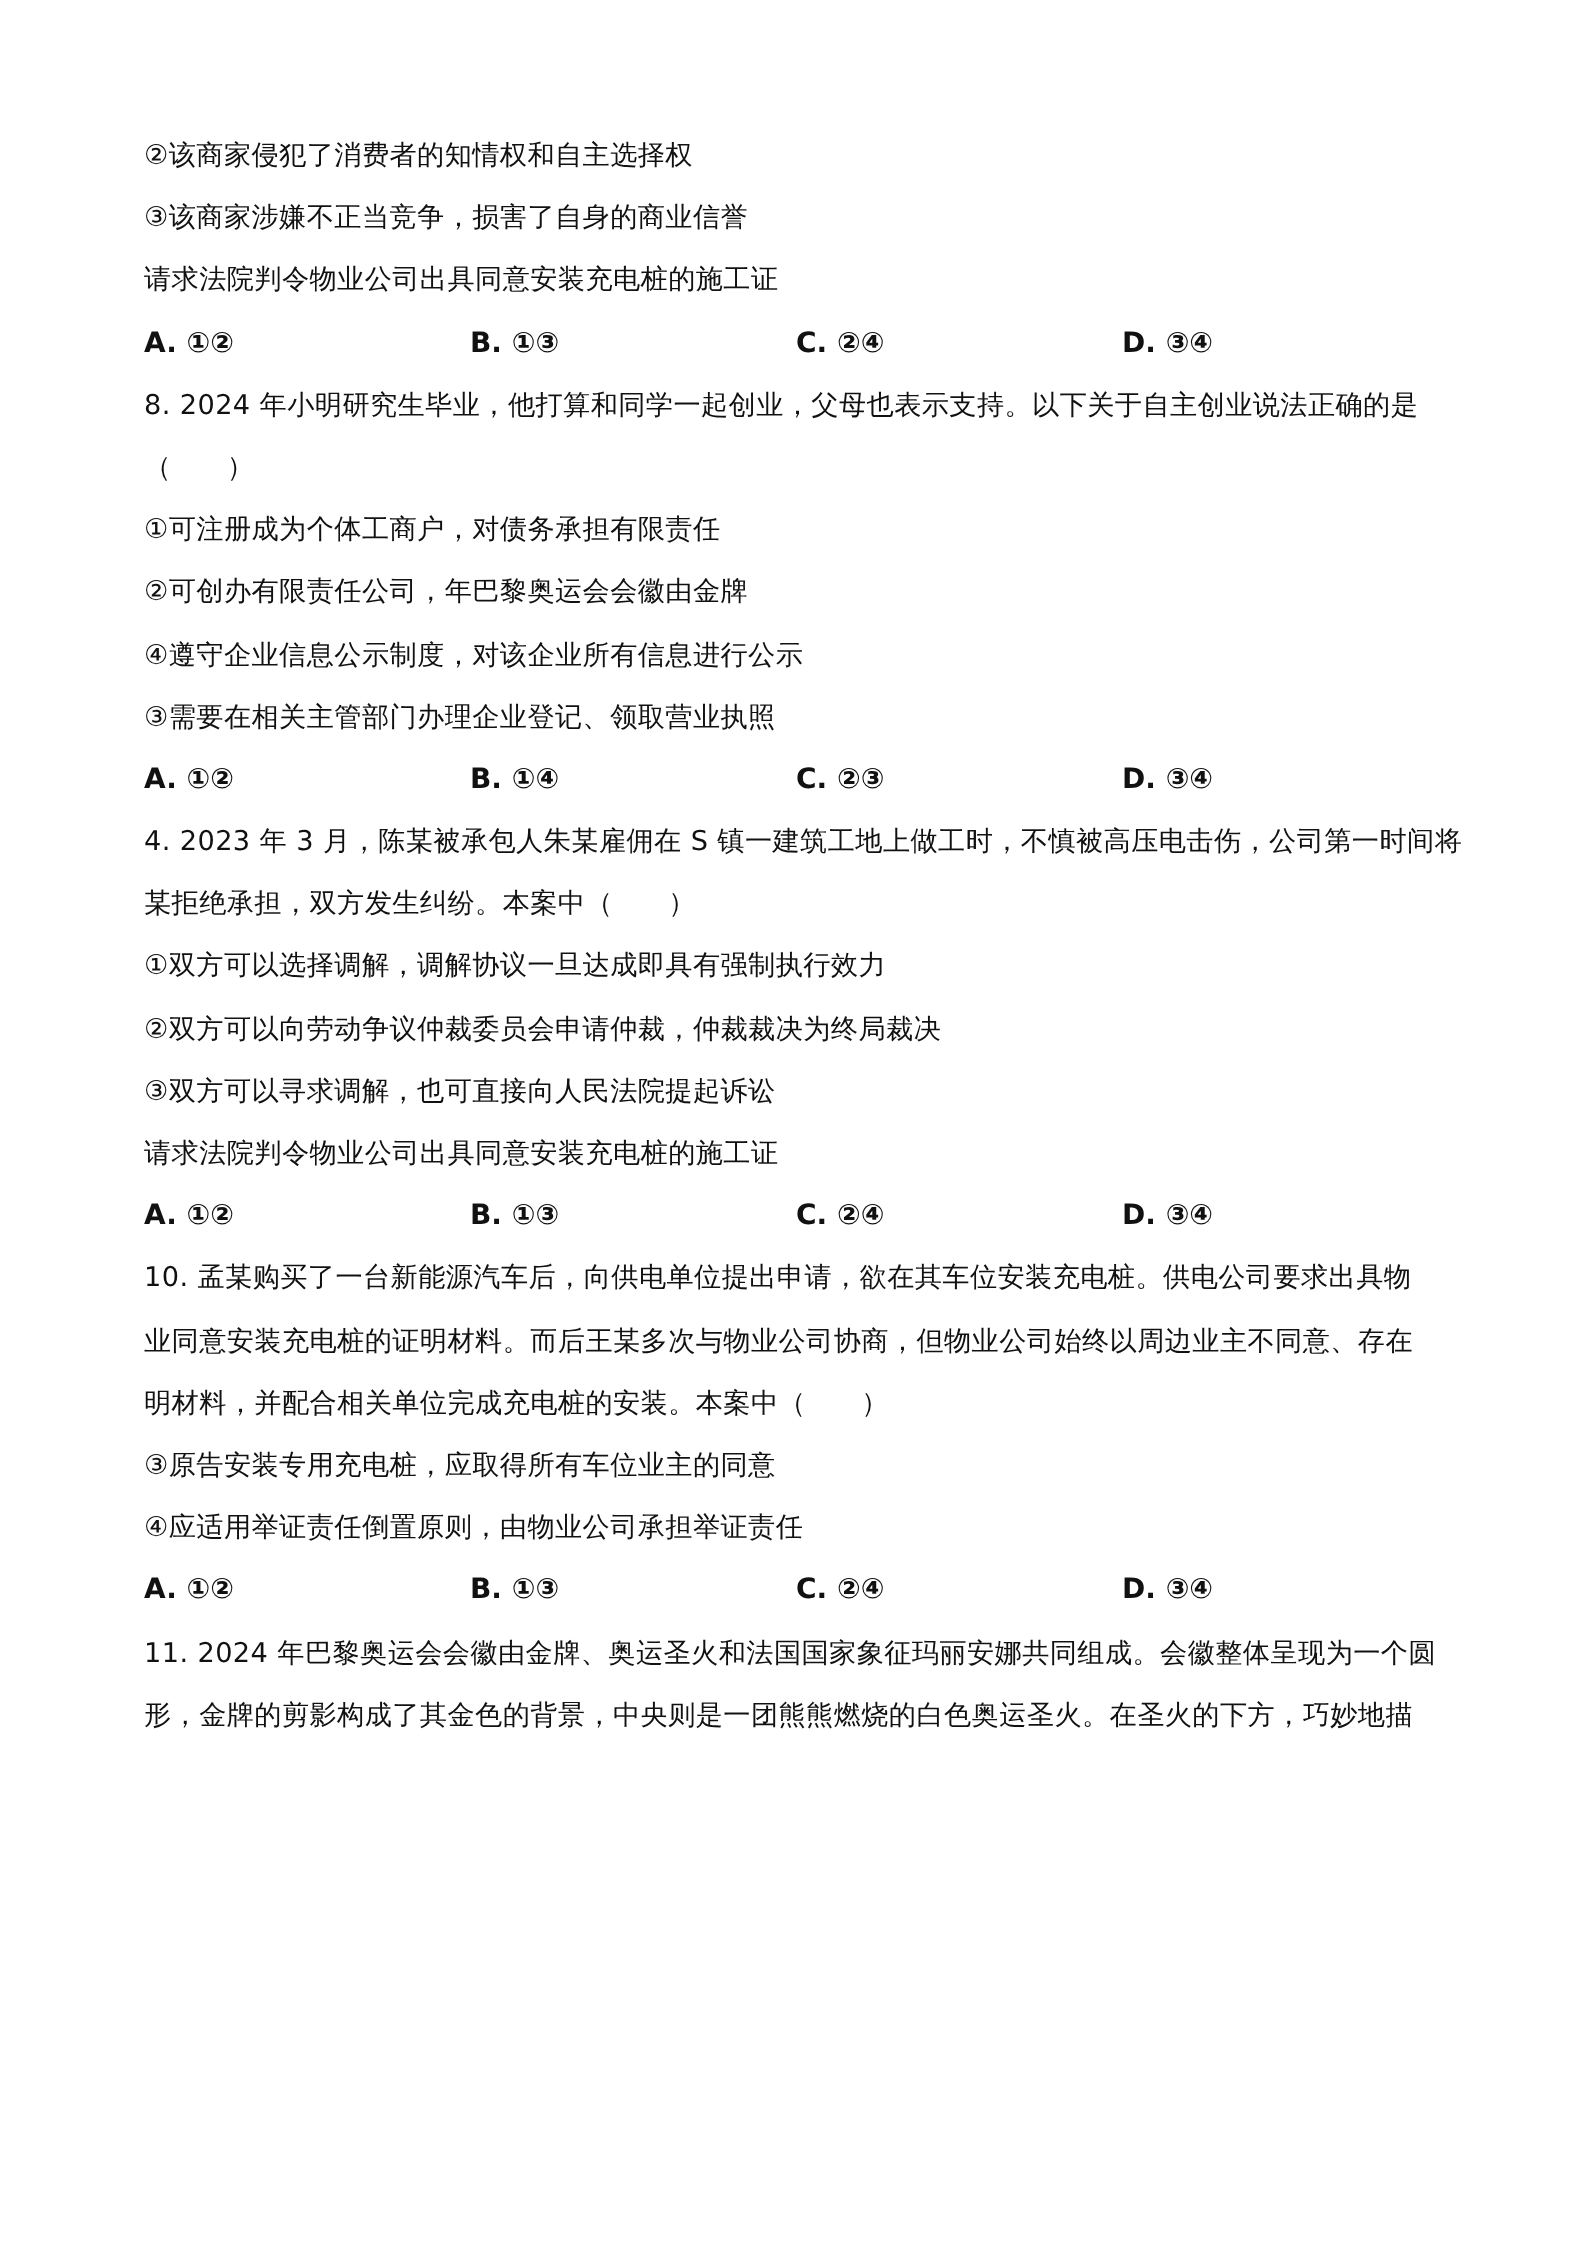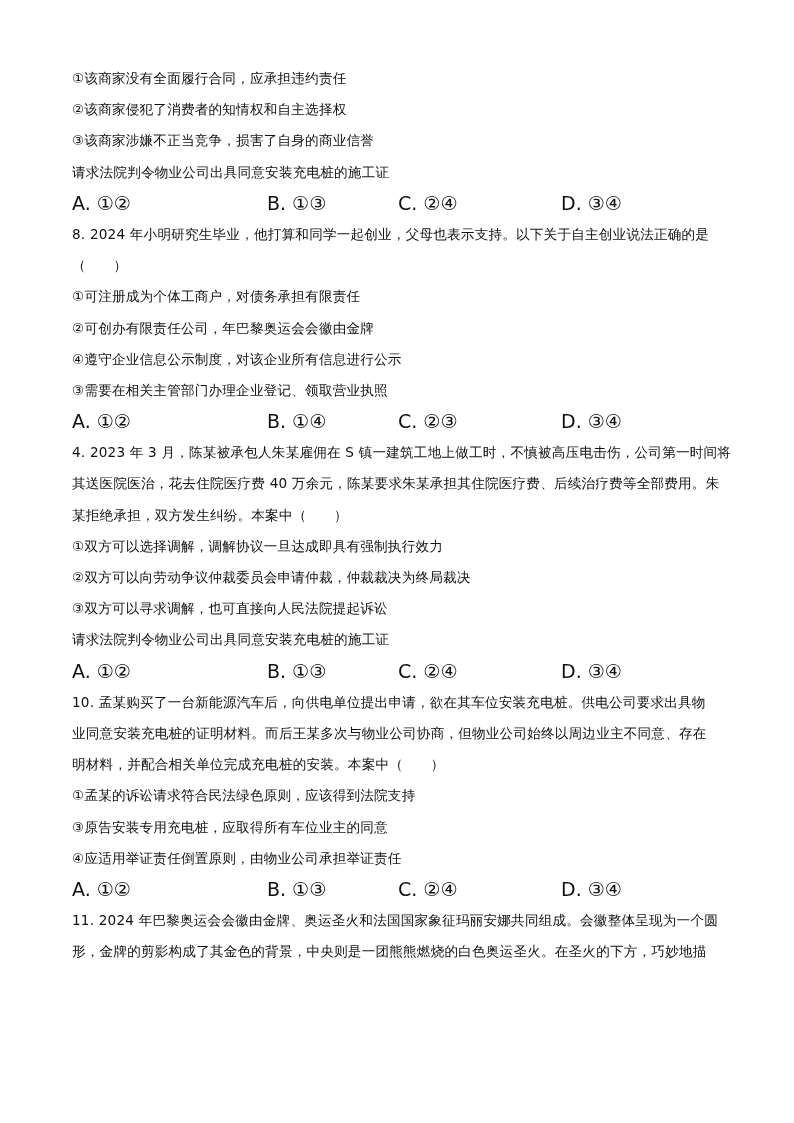--- a/index.html
+++ b/index.html
@@ -1,30 +1,29 @@
 <!DOCTYPE html>
 <html><head>
 <meta charset="utf-8">
 <style>
   html, body { margin:0; padding:0; background:#ffffff; }
   body { width:794px; height:1123px; position:relative; overflow:hidden;
          font-family:"DejaVu Sans","Liberation Sans",sans-serif; color:#111; }
   .page { position:absolute; left:72px; top:63px; width:650px; }
   .line { height:31.2px; line-height:31.2px; font-size:13.6px; white-space:nowrap; letter-spacing:0.2px; }
-  .opts { height:31.2px; line-height:31.2px; font-size:19px; position:relative; }
+  .opts { height:31.2px; line-height:31.2px; font-size:14px; position:relative;font-weight:bold; }
   .opts span { position:absolute; top:0; }
-  .opts .a { left:0; } .opts .b { left:163px;margin-left:32px; } .opts .c { left:326px; } .opts .d { left:489px;text-align:center; }
+  .opts .a { left:0; } .opts .b { left:163px; } .opts .c { left:326px; } .opts .d { left:489px;text-align:center; }
 </style>
 </head>
 <body>
 
 <div class="page">
 
   <div>
-    <div class="line">①该商家没有全面履行合同，应承担违约责任</div>
     <div class="line">②该商家侵犯了消费者的知情权和自主选择权</div>
     <div class="line">③该商家涉嫌不正当竞争，损害了自身的商业信誉</div>
     <div class="line">请求法院判令物业公司出具同意安装充电桩的施工证</div>
     <div class="opts">
       <span class="a">A. ①②</span>
       <span class="b">B. ①③</span>
       <span class="c">C. ②④</span>
       <span class="d">D. ③④</span>
     </div>
   </div>
@@ -39,39 +38,37 @@
     <div class="opts">
       <span class="a">A. ①②</span>
       <span class="b">B. ①④</span>
       <span class="c">C. ②③</span>
       <span class="d">D. ③④</span>
     </div>
   </div>
 
   <div>
     <div class="line">4. 2023 年 3 月，陈某被承包人朱某雇佣在 S 镇一建筑工地上做工时，不慎被高压电击伤，公司第一时间将</div>
-    <div class="line">其送医院医治，花去住院医疗费 40 万余元，陈某要求朱某承担其住院医疗费、后续治疗费等全部费用。朱</div>
     <div class="line">某拒绝承担，双方发生纠纷。本案中（　　）</div>
     <div class="line">①双方可以选择调解，调解协议一旦达成即具有强制执行效力</div>
     <div class="line">②双方可以向劳动争议仲裁委员会申请仲裁，仲裁裁决为终局裁决</div>
     <div class="line">③双方可以寻求调解，也可直接向人民法院提起诉讼</div>
     <div class="line">请求法院判令物业公司出具同意安装充电桩的施工证</div>
     <div class="opts">
       <span class="a">A. ①②</span>
       <span class="b">B. ①③</span>
       <span class="c">C. ②④</span>
       <span class="d">D. ③④</span>
     </div>
   </div>
 
   <div>
     <div class="line">10. 孟某购买了一台新能源汽车后，向供电单位提出申请，欲在其车位安装充电桩。供电公司要求出具物</div>
     <div class="line">业同意安装充电桩的证明材料。而后王某多次与物业公司协商，但物业公司始终以周边业主不同意、存在</div>
     <div class="line">明材料，并配合相关单位完成充电桩的安装。本案中（　　）</div>
-    <div class="line">①孟某的诉讼请求符合民法绿色原则，应该得到法院支持</div>
     <div class="line">③原告安装专用充电桩，应取得所有车位业主的同意</div>
     <div class="line">④应适用举证责任倒置原则，由物业公司承担举证责任</div>
     <div class="opts">
       <span class="a">A. ①②</span>
       <span class="b">B. ①③</span>
       <span class="c">C. ②④</span>
       <span class="d">D. ③④</span>
     </div>
   </div>
 

